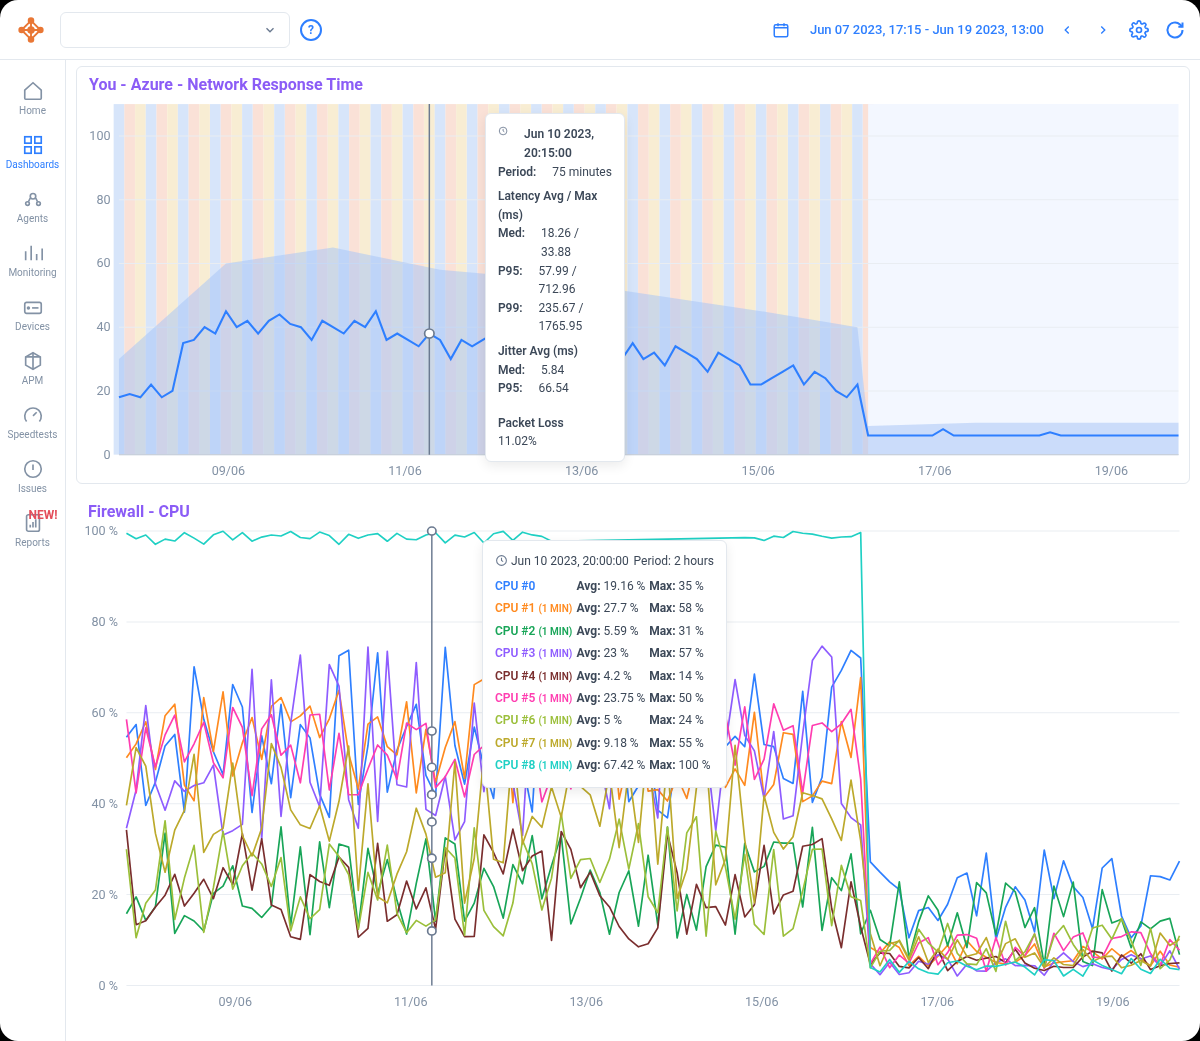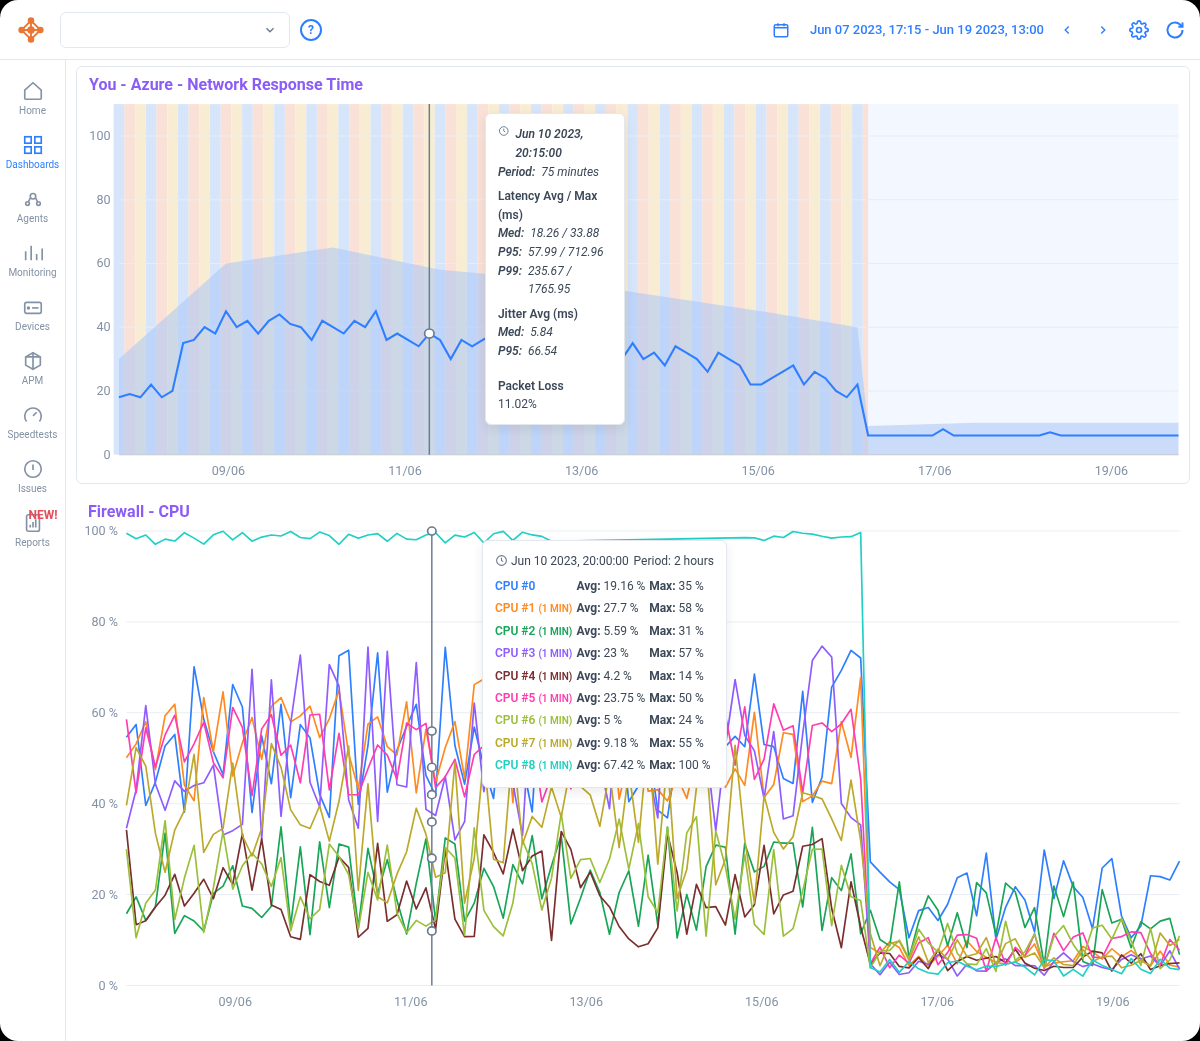--- a/index.html
+++ b/index.html
@@ -144,21 +144,21 @@
     background: #fff;
     border: 1px solid var(--border);
     border-radius: 6px;
     box-shadow: 0 4px 12px rgba(0,0,0,0.08);
     padding: 10px 12px;
     font-size: 12px;
     line-height: 1.55;
     color: var(--text);
     pointer-events: none;
   }
-  .tooltip .row { display: flex; align-items: baseline; gap: 6px; font-style: italic; }
+  .tooltip .row { display: flex; align-items: baseline; gap: 16px; }
   .tooltip .hdr { font-weight: 600; }
   .tooltip2 {
     position: absolute;
     background: #fff;
     border: 1px solid var(--border);
     border-radius: 6px;
     box-shadow: 0 4px 12px rgba(0,0,0,0.08);
     padding: 10px 12px;
     font-size: 12px;
     line-height: 1.7;

